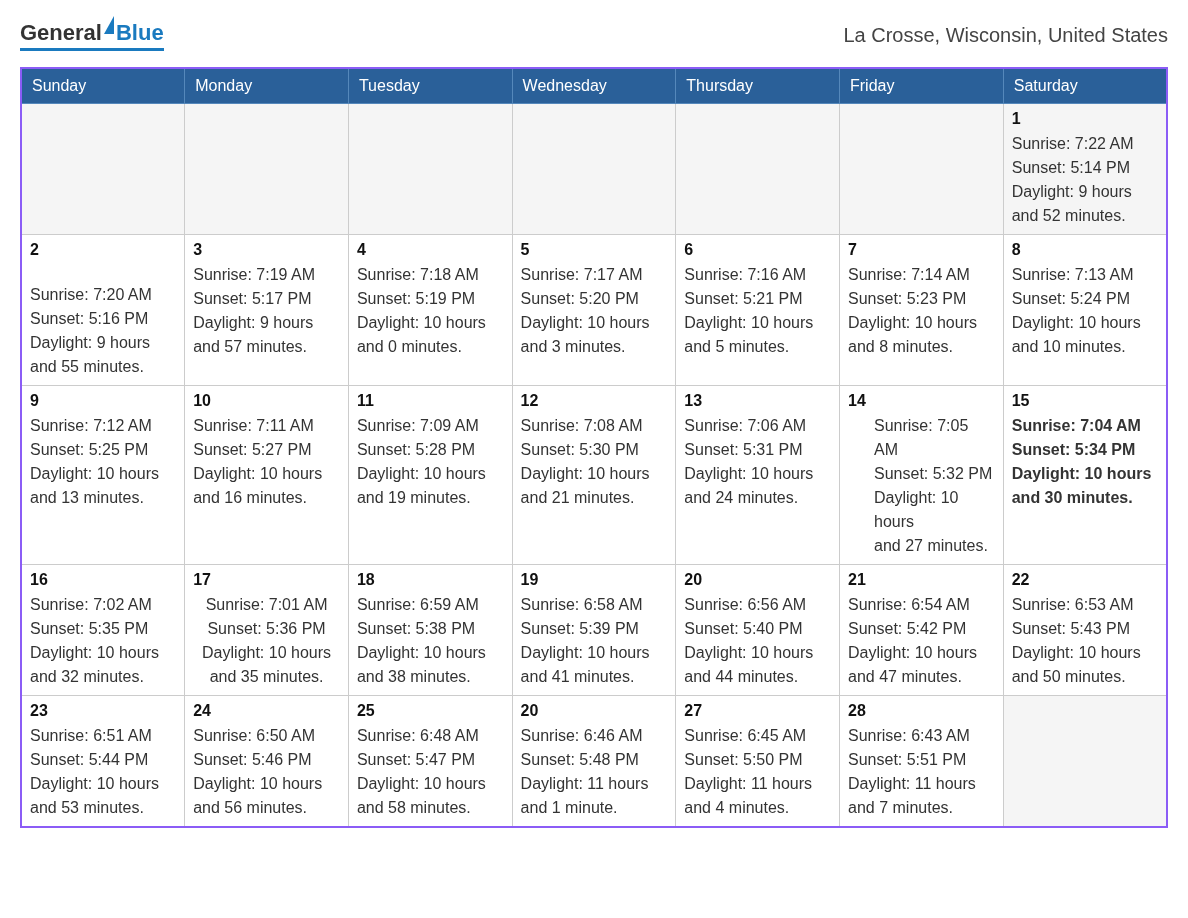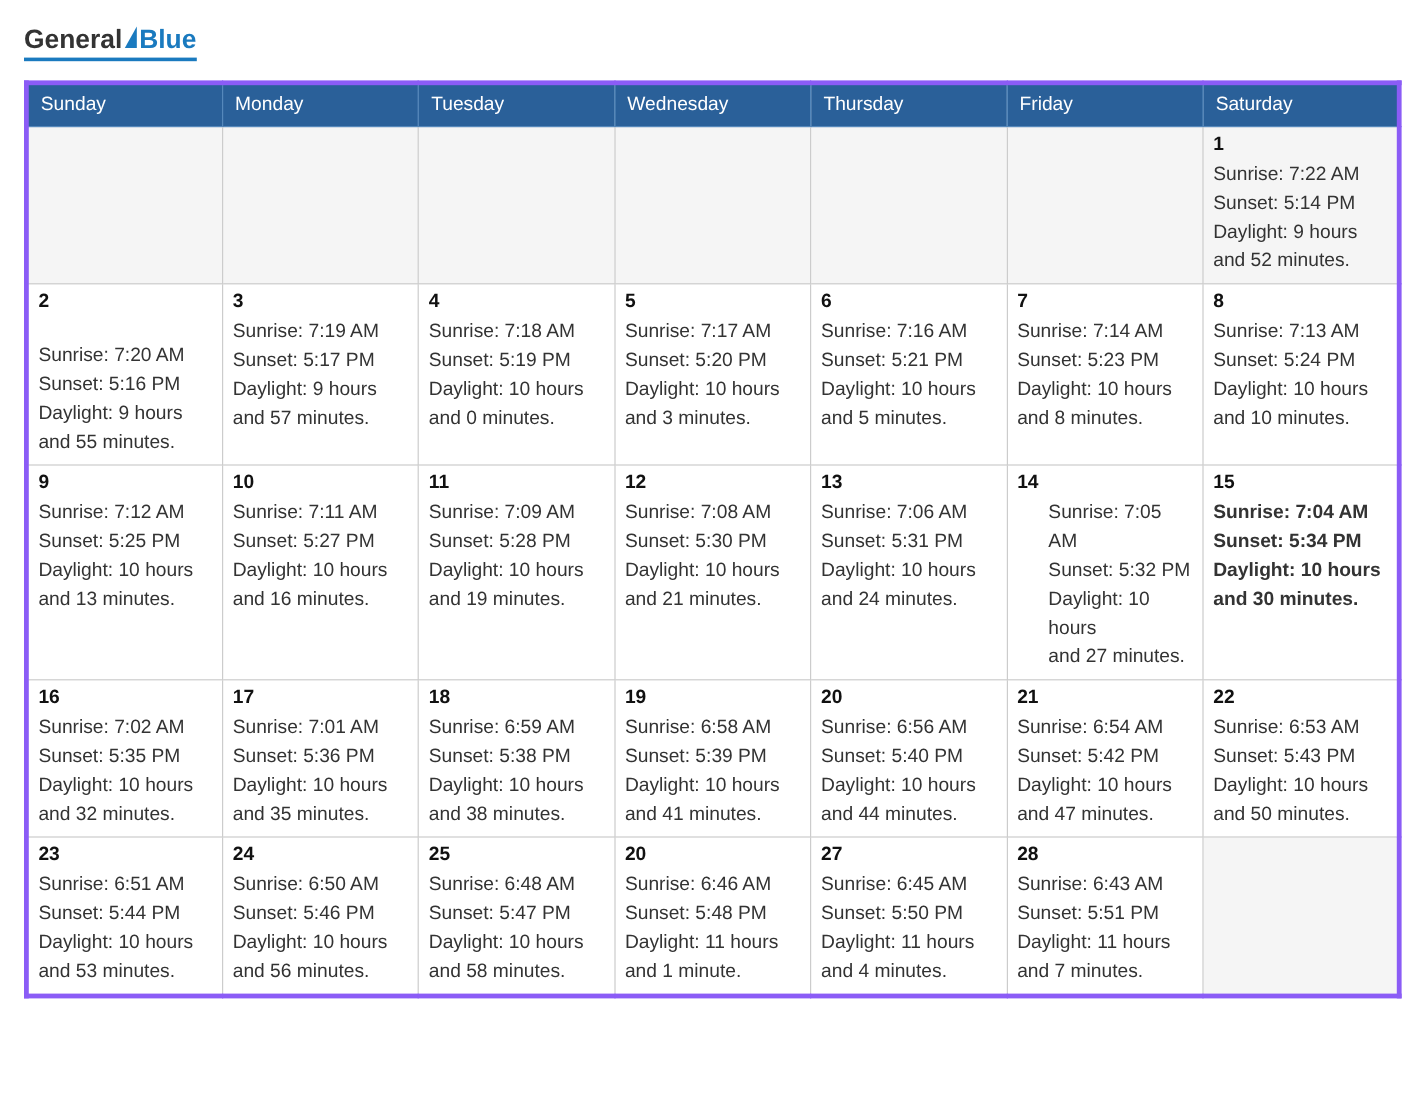--- a/index.html
+++ b/index.html
@@ -16,21 +16,21 @@
       align-items: flex-start;
       margin-bottom: 16px;
     }
     .logo {
       display: flex;
       flex-direction: column;
       align-items: flex-start;
     }
     .logo-text {
       display: flex;
-      align-items: center;
+      align-items: flex-start;
       font-size: 22px;
       font-weight: bold;
       color: #333;
     }
     .logo-general { color: #333; }
     .logo-blue { color: #1a7abf; }
     .logo-triangle {
       width: 0;
       height: 0;
       border-left: 10px solid transparent;
@@ -55,21 +55,21 @@
       line-height: 1.1;
     }
     .location {
       font-size: 20px;
       color: #444;
       margin-top: 4px;
     }
     .calendar {
       width: 100%;
       border-collapse: collapse;
-      border: 4px solid #8b5cf6;
+      border: 2px solid #8b5cf6;
     }
     .calendar th {
       background: #2a6099;
       color: #fff;
       text-align: left;
       padding: 8px 10px;
       font-size: 16px;
       font-weight: normal;
       border: 1px solid #5588bb;
     }
@@ -107,20 +107,21 @@
 <div class="header">
   <div class="logo">
     <div class="logo-text">
       <span class="logo-general">General</span>
       <span class="logo-triangle"></span>
       <span class="logo-blue">Blue</span>
     </div>
     <div class="logo-underline"></div>
   </div>
   <div class="title-block">
+    <div class="location">La Crosse, Wisconsin, United States</div>
   </div>
 </div>
 
 <table class="calendar">
   <thead>
     <tr>
     <th>Sunday</th>
         <th>Monday</th>
         <th>Tuesday</th>
         <th>Wednesday</th>
@@ -250,21 +251,21 @@
       <tr>
         <td>
           <span class="day-number">16</span>
           <div class="day-info" style="white-space: pre-line;">Sunrise: 7:02 AM
 Sunset: 5:35 PM
 Daylight: 10 hours
 and 32 minutes.</div>
         </td>
         <td>
           <span class="day-number">17</span>
-          <div class="day-info" style="white-space: pre-line;">Sunrise: 7:01 AM
+          <div class="day-info" style="white-space: pre-line; text-align: center;">Sunrise: 7:01 AM
 Sunset: 5:36 PM
 Daylight: 10 hours
 and 35 minutes.</div>
         </td>
         <td>
           <span class="day-number">18</span>
           <div class="day-info" style="white-space: pre-line;">Sunrise: 6:59 AM
 Sunset: 5:38 PM
 Daylight: 10 hours
 and 38 minutes.</div>

